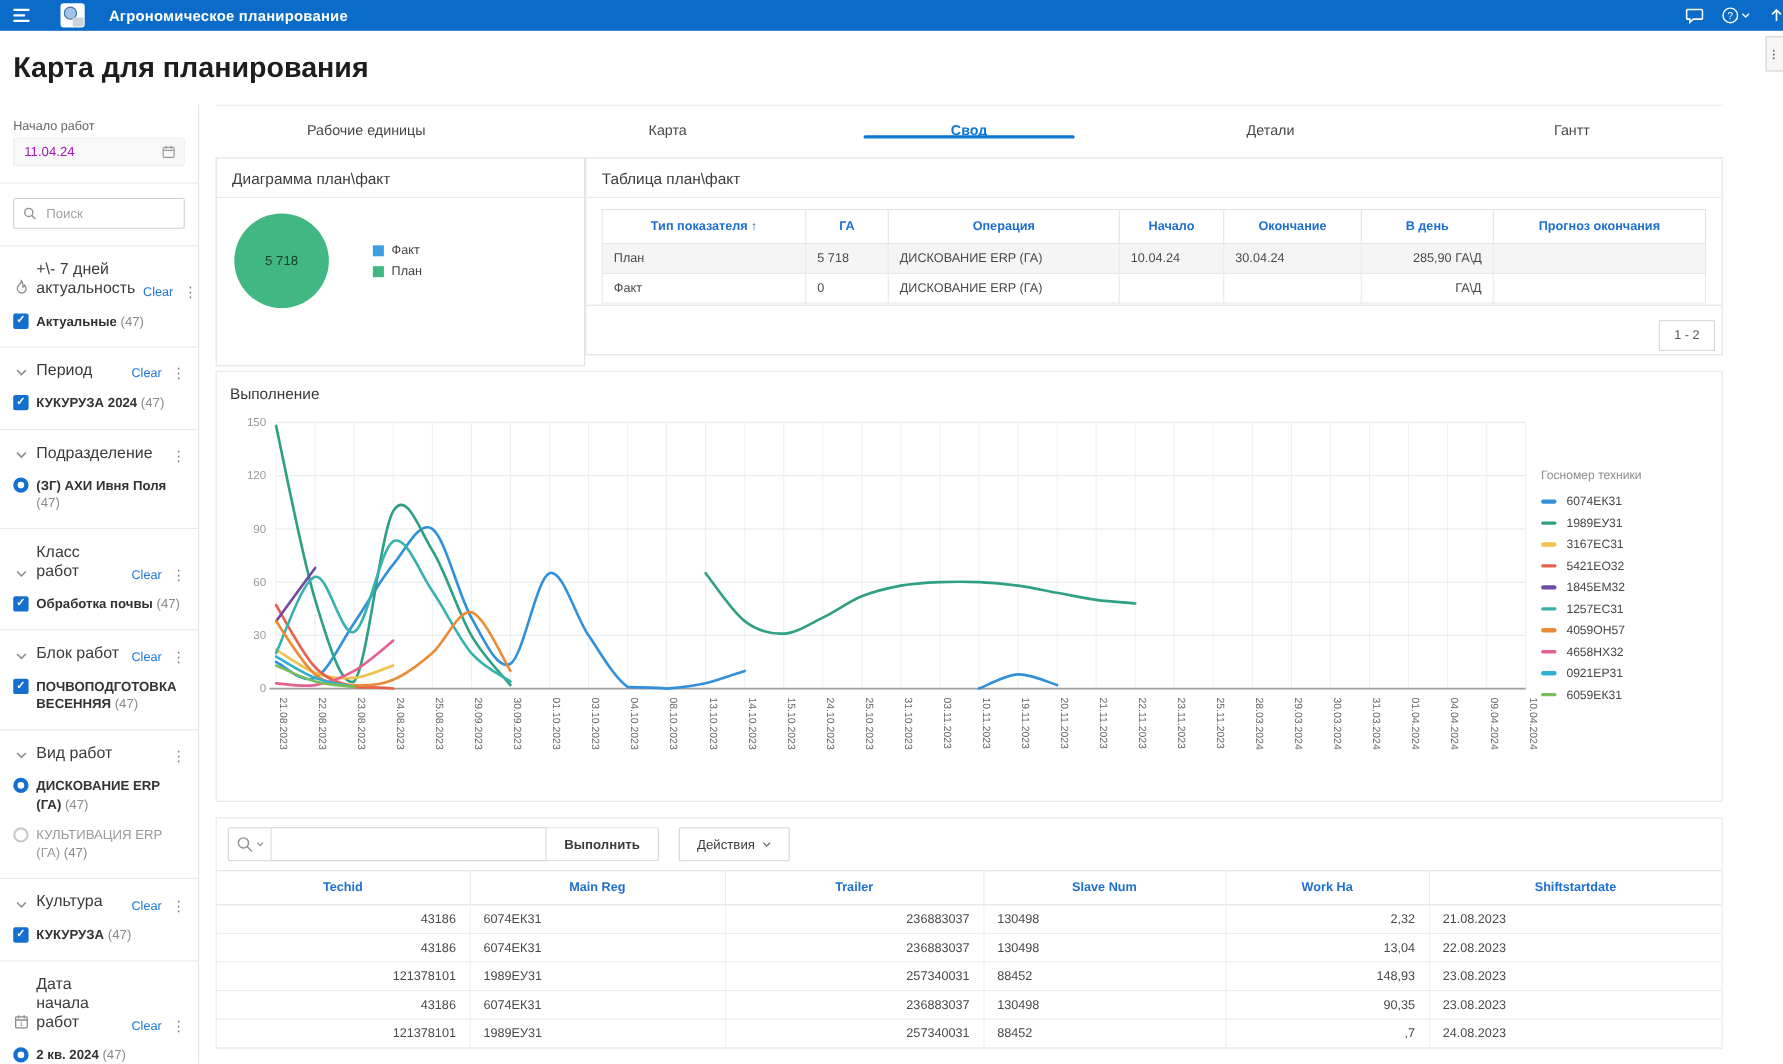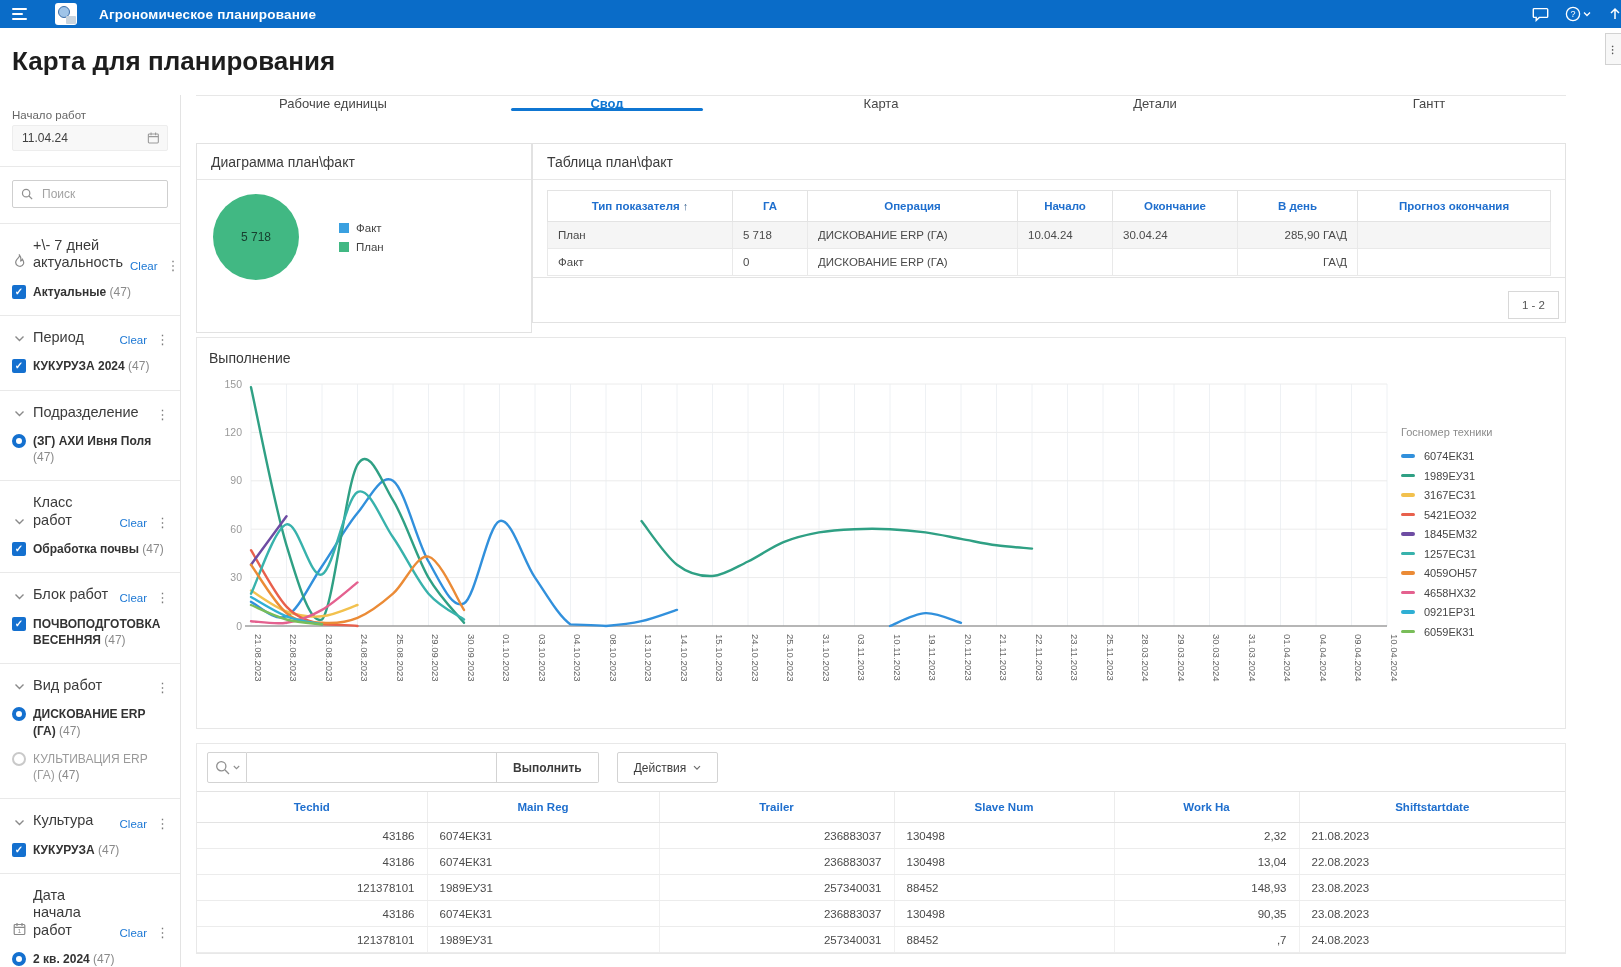--- a/index.html
+++ b/index.html
@@ -25,39 +25,39 @@
   .corner-box{position:absolute;right:-6px;top:5px;width:22px;height:32px;background:#f7f7f7;border:1px solid #d2d2d2;color:#555;font-size:12px;display:flex;align-items:center;padding-left:5px}
 
   
   .layout{display:flex;height:872px}
   .sidebar{width:181px;border-right:1px solid #e3e3e3;padding:14px 12px 0;font-size:12px;overflow:hidden;flex:none}
   .main{flex:1;padding:0 55px 0 15px;overflow:hidden}
 
   
   .fld-label{font-size:11.5px;color:#666;margin-bottom:4px}
   .date-input{height:26px;background:#f8f8f8;border:1px solid #ededed;border-radius:2px;display:flex;align-items:center;padding:0 7px;color:#b9b9b9;font-size:12px}
-  .date-input input{border:none;background:transparent;color:#404040;font-size:12px;width:100%;font-family:inherit;outline:none}
+  .date-input input{border:none;background:transparent;color:#a21caf;font-size:12px;width:100%;font-family:inherit;outline:none}
   .sb-divider{border-top:1px solid #e9e9e9;margin:15px -12px 13px}
   .search-box{border:1px solid #cfcfcf;border-radius:2px;height:28px;display:flex;align-items:center;padding:0 8px;gap:7px;background:#fff}
   .search-box input{border:none;outline:none;width:100%;font-size:12px;font-family:inherit;color:#444}
   .search-box input::placeholder{color:#a3a3a3}
   .fgroup-head{display:flex;align-items:flex-end;gap:7px}
   .fgroup-icon{color:#8a8a8a;flex:none;width:14px;text-align:center;padding-top:2px}
   .fgroup-title{font-size:14.5px;color:#3b3b3b;flex:1;line-height:1.2}
   .clear-link{color:#1b77d4;font-size:11.5px;cursor:pointer;padding-top:2px}
   .kebab{color:#7a7a7a;font-size:13px;line-height:1;padding:2px 0 0 2px;cursor:pointer;letter-spacing:-1px}
   .fitem{display:flex;align-items:flex-start;gap:7px;margin:12px 0 2px;font-weight:bold;font-size:12px;color:#333;line-height:1.35}
   .fitem .count{color:#8a8a8a;font-weight:normal}
   .fitem.off{color:#9a9a9a;font-weight:normal}
   .cb{flex:none;width:14px;height:14px;background:#1470cf;border-radius:2px;color:#fff;font-size:10px;line-height:14px;text-align:center;margin-top:1px;cursor:pointer}
   .rb{flex:none;width:14px;height:14px;border-radius:50%;border:4.5px solid #1470cf;background:#fff;margin-top:1px;cursor:pointer}
   .rb.off{border:2px solid #c9c9c9}
 
   
-  .tabs{display:flex;height:46px;border-top:1px solid #e7e7e7;align-items:flex-start}
+  .tabs{display:flex;height:46px;border-top:1px solid #e7e7e7;align-items:center}
   .tab{flex:1;display:flex;align-items:center;justify-content:center;font-size:13px;color:#474747;cursor:pointer;position:relative}
   .tab.active{color:#0f76d2;font-weight:bold}
   .tab.active::after{content:"";position:absolute;left:15%;right:15%;bottom:0;height:3px;background:#0f76d2;border-radius:2px}
 
   
   .cards{display:flex;margin-top:2px;align-items:flex-start}
   .card{border:1px solid #e2e2e2;background:#fff}
   .card-title{font-size:14px;color:#3d3d3d;padding:10px 14px 9px;border-bottom:1px solid #e7e7e7}
   .pie-card{width:336px;height:190px}
   .pie-body{display:flex;align-items:center;padding:14px 0 0 16px;gap:40px}
@@ -283,22 +283,22 @@
             <span>2 кв. 2024 <span class="count">(47)</span></span>
           </div>
         </div>
       </div>
 
   </aside>
 
   <main class="main">
     <div class="tabs" id="tabs-bar">
         <div class="tab">Рабочие единицы</div>
+        <div class="tab">Карта</div>
         <div class="tab active">Свод</div>
-        <div class="tab">Карта</div>
         <div class="tab">Детали</div>
         <div class="tab">Гантт</div>
       </div>
 
     <div class="cards">
       <section class="card pie-card">
         <div class="card-title">Диаграмма план\факт</div>
         <div class="pie-body">
           <div class="pie-circle">
             <span>5 718</span>

